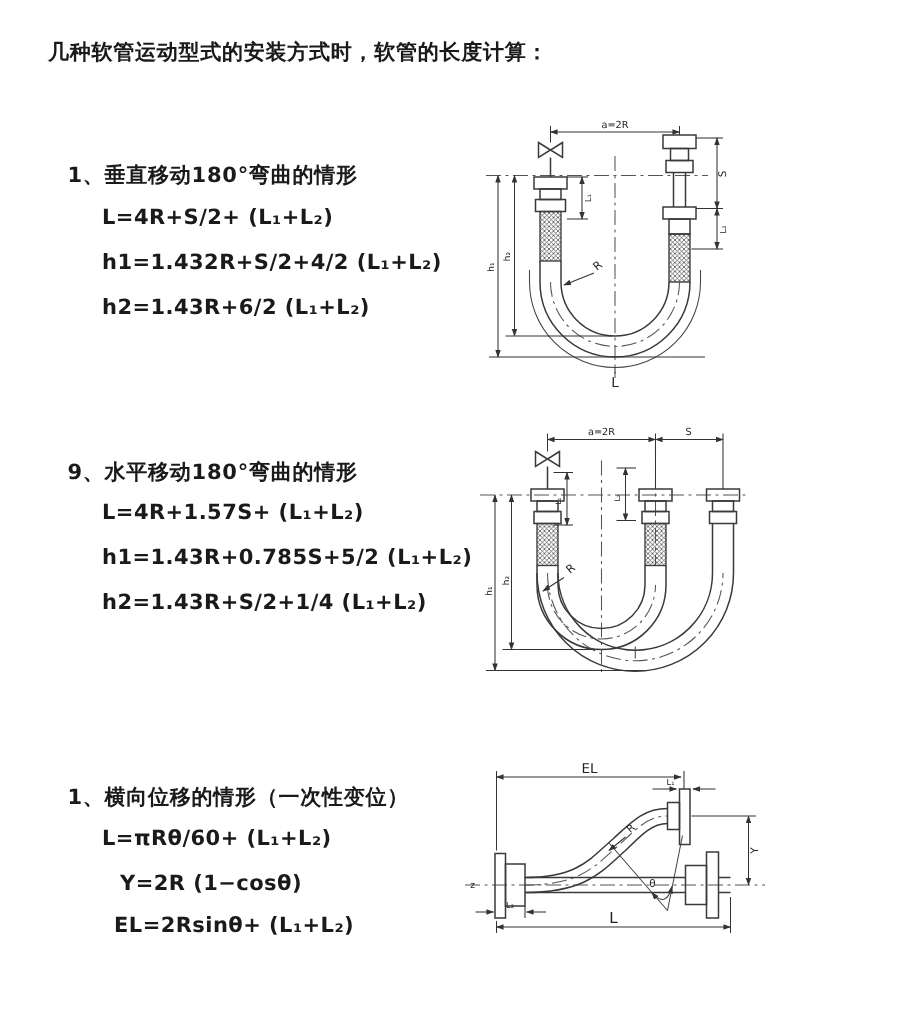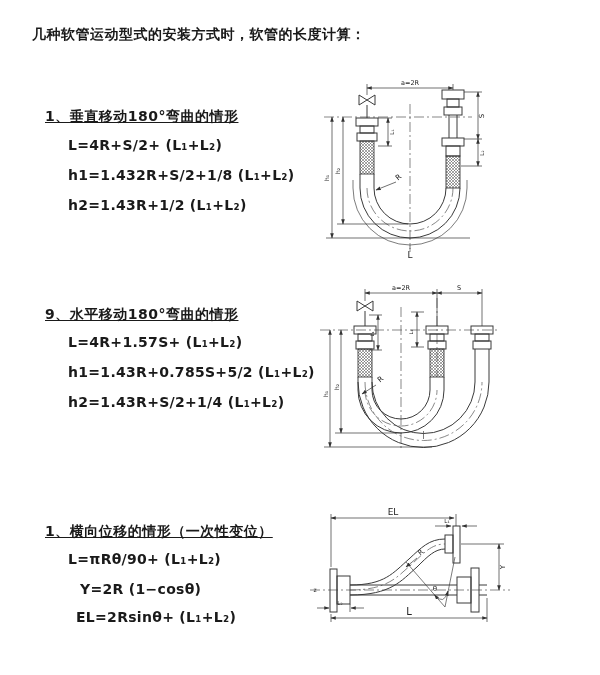--- a/index.html
+++ b/index.html
@@ -2,39 +2,39 @@
 <html><head>
 <meta charset="utf-8">
 <style>
   html,body{margin:0;padding:0;}
   body{
     width:600px;height:675px;position:relative;background:#ffffff;
     font-family:"DejaVu Sans","Liberation Sans",sans-serif;color:#1a1a1a;overflow:hidden;
   }
   .abs{position:absolute;}
   .title{left:32px;top:26px;font-size:14px;font-weight:700;letter-spacing:.5px;white-space:nowrap;}
-  .heading{font-size:14px;font-weight:700;white-space:nowrap;letter-spacing:.5px;text-decoration:underline;}
+  .heading{font-size:14px;font-weight:700;white-space:nowrap;letter-spacing:.5px;}
   .formula{font-size:14px;font-weight:700;white-space:nowrap;letter-spacing:.3px;}
   svg{position:absolute;overflow:visible;}
   svg text{font-family:"DejaVu Sans","Liberation Sans",sans-serif;fill:#222;font-weight:400;}
   .ln{stroke:#3a3a3a;fill:none;stroke-width:1;}
   .thin{stroke:#444;fill:none;stroke-width:.7;}
   .dim{stroke:#333;fill:none;stroke-width:.7;}
   .cl{stroke:#555;fill:none;stroke-width:.7;stroke-dasharray:10 3 2 3;}
   .hatch{stroke:#3a3a3a;stroke-width:.9;}
 </style>
 </head>
 <body>
 
 <div class="abs title">几种软管运动型式的安装方式时，软管的长度计算：</div>
 
 <div class="abs heading" style="left:45px;top:108px">1、垂直移动180°弯曲的情形</div>
 <div class="abs formula" style="left:68px;top:137px">L=4R+S/2+ (L₁+L₂)</div>
-<div class="abs formula" style="left:68px;top:167px">h1=1.432R+S/2+1/8 (L₁+L₂)</div>
-<div class="abs formula" style="left:68px;top:197px">h2=1.43R+1/2 (L₁+L₂)</div>
+<div class="abs formula" style="left:68px;top:167px">h1=1.432R+S/2+4/2 (L₁+L₂)</div>
+<div class="abs formula" style="left:68px;top:197px">h2=1.43R+6/2 (L₁+L₂)</div>
 
 <svg style="left:312px;top:76px" width="276" height="184" viewBox="0 0 276 184">
   <defs>
     <marker id="m1" viewBox="0 0 10 10" refX="9" refY="5" markerWidth="7.5" markerHeight="7.5" orient="auto-start-reverse">
       <path d="M0,1.5 L10,5 L0,8.5 z" fill="#333"></path>
     </marker>
     <pattern id="hp1" width="3" height="3" patternUnits="userSpaceOnUse">
       <path d="M0,3 L3,0 M0,0 L3,3" stroke="#4a4a4a" stroke-width="0.5"></path>
     </pattern>
   </defs>
@@ -181,21 +181,21 @@
   <text x="89" y="8" font-size="6.5" text-anchor="middle">a=2R</text>
   <text x="147" y="8" font-size="6.5" text-anchor="middle">S</text>
   <text transform="translate(16,112) rotate(-90)" font-size="6" text-anchor="middle">h₁</text>
   <text transform="translate(27,105) rotate(-90)" font-size="6" text-anchor="middle">h₂</text>
   <text transform="translate(62,52) rotate(-90)" font-size="5" text-anchor="middle">L₁</text>
   <text transform="translate(101,50) rotate(-90)" font-size="5" text-anchor="middle">L₂</text>
   <text transform="translate(70,99) rotate(-40)" font-size="7.5" text-anchor="middle">R</text>
 </svg>
 
 <div class="abs heading" style="left:45px;top:523px">1、横向位移的情形（一次性变位）</div>
-<div class="abs formula" style="left:68px;top:551px">L=πRθ/90+ (L₁+L₂)</div>
+<div class="abs formula" style="left:68px;top:551px">L=πRθ/60+ (L₁+L₂)</div>
 <div class="abs formula" style="left:80px;top:581px">Y=2R (1−cosθ)</div>
 <div class="abs formula" style="left:76px;top:609px">EL=2Rsinθ+ (L₁+L₂)</div>
 
 <svg style="left:305px;top:505px" width="285" height="150" viewBox="0 0 285 150">
   <defs>
     <marker id="m3" viewBox="0 0 10 10" refX="9" refY="5" markerWidth="7.5" markerHeight="7.5" orient="auto-start-reverse">
       <path d="M0,1.5 L10,5 L0,8.5 z" fill="#333"></path>
     </marker>
   </defs>
 

